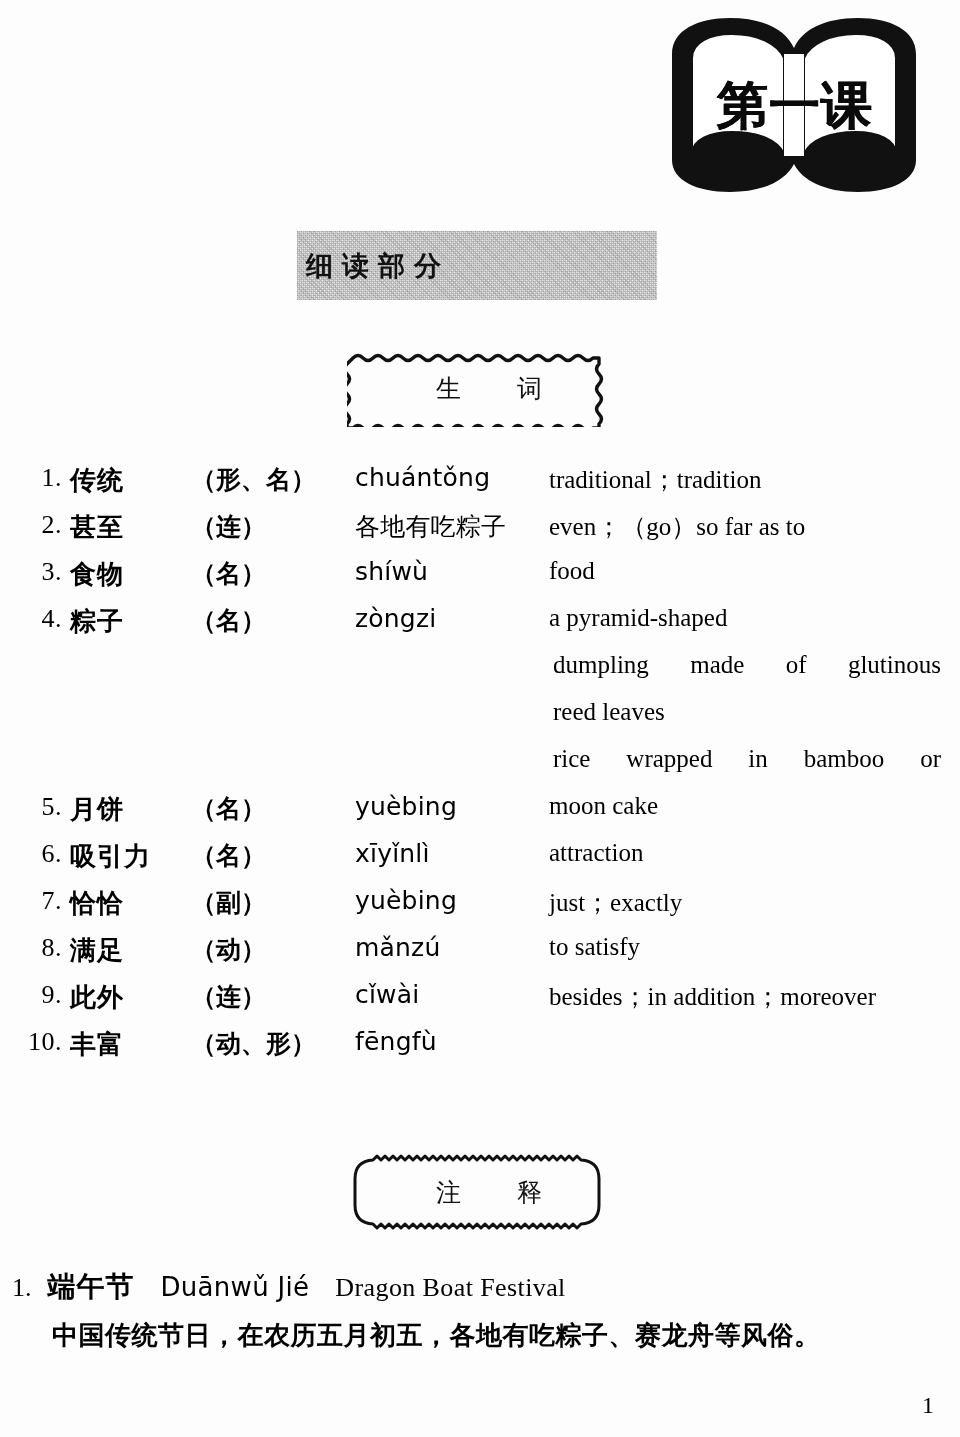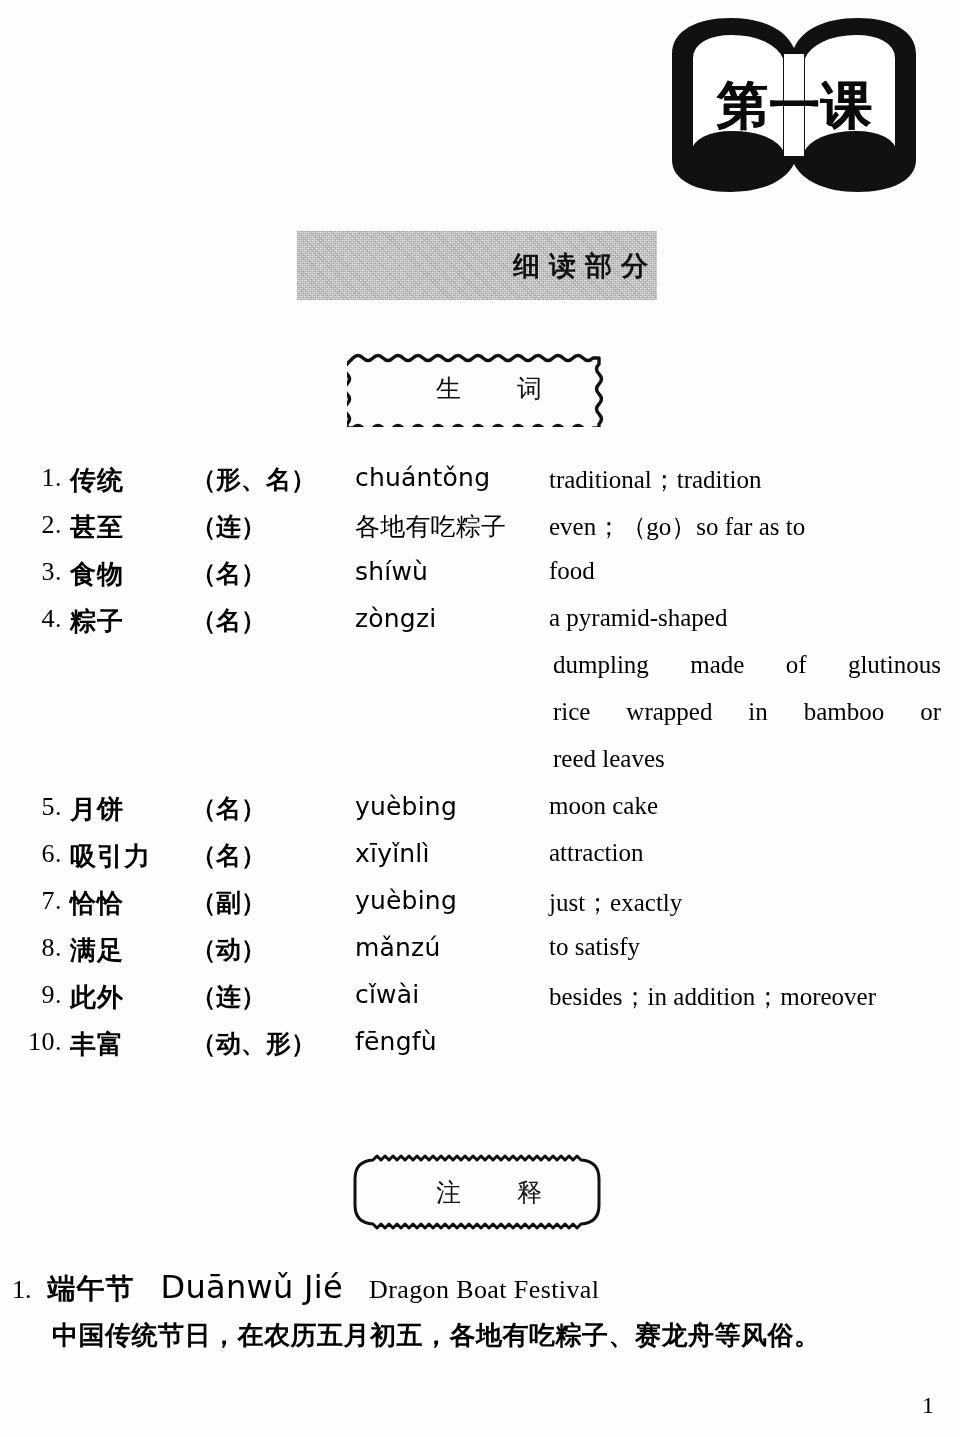--- a/index.html
+++ b/index.html
@@ -55,21 +55,21 @@
 
   
   .banner {
     position: absolute;
     left: 297px;
     top: 231px;
     width: 360px;
     height: 69px;
     display: flex;
     align-items: center;
-    justify-content: flex-end;
+    justify-content: flex-start;
     background-color: #dcdcdc;
     background-image:
       repeating-linear-gradient(0deg, rgba(120,120,120,0.28) 0 1px, rgba(255,255,255,0) 1px 2px),
       repeating-linear-gradient(90deg, rgba(120,120,120,0.26) 0 1px, rgba(255,255,255,0) 1px 2px),
       repeating-linear-gradient(45deg, rgba(90,90,90,0.16) 0 1px, rgba(255,255,255,0.22) 1px 3px),
       repeating-linear-gradient(135deg, rgba(160,160,160,0.18) 0 1px, rgba(255,255,255,0.18) 1px 3px);
   }
   .banner-text {
     font-family: "DejaVu Sans", "Liberation Sans", sans-serif;
     font-weight: 700;
@@ -189,21 +189,21 @@
     font-size: 26px;
   }
   .note-cn {
     font-family: "DejaVu Sans", "Liberation Sans", sans-serif;
     font-weight: 600;
     font-size: 28px;
     letter-spacing: 1px;
   }
   .note-pinyin {
     font-family: "DejaVu Sans", "Liberation Sans", sans-serif;
-    font-size: 32px;
+    font-size: 26px;
     letter-spacing: 0.3px;
   }
   .note-en {
     font-family: "Liberation Serif", "DejaVu Serif", serif;
     font-size: 26px;
     letter-spacing: 0.4px;
   }
   .note-body {
     padding-left: 52px;
     font-family: "DejaVu Sans", "Liberation Sans", sans-serif;
@@ -299,24 +299,24 @@
       <span class="v-num">4.</span>
       <span class="v-word">粽子</span>
       <span class="v-pos">（名）</span>
       <span class="v-pinyin">zòngzi</span>
       <span class="v-def">a pyramid-shaped</span>
     </div>
     <div class="vocab-row">
       <span class="v-def-cont">dumpling made of glutinous</span>
     </div>
     <div class="vocab-row">
+      <span class="v-def-cont last">reed leaves</span>
+    </div>
+    <div class="vocab-row">
       <span class="v-def-cont">rice wrapped in bamboo or</span>
-    </div>
-    <div class="vocab-row">
-      <span class="v-def-cont last">reed leaves</span>
     </div>
 
     <div class="vocab-row">
       <span class="v-num">5.</span>
       <span class="v-word">月饼</span>
       <span class="v-pos">（名）</span>
       <span class="v-pinyin">yuèbing</span>
       <span class="v-def">moon cake</span>
     </div>
 

